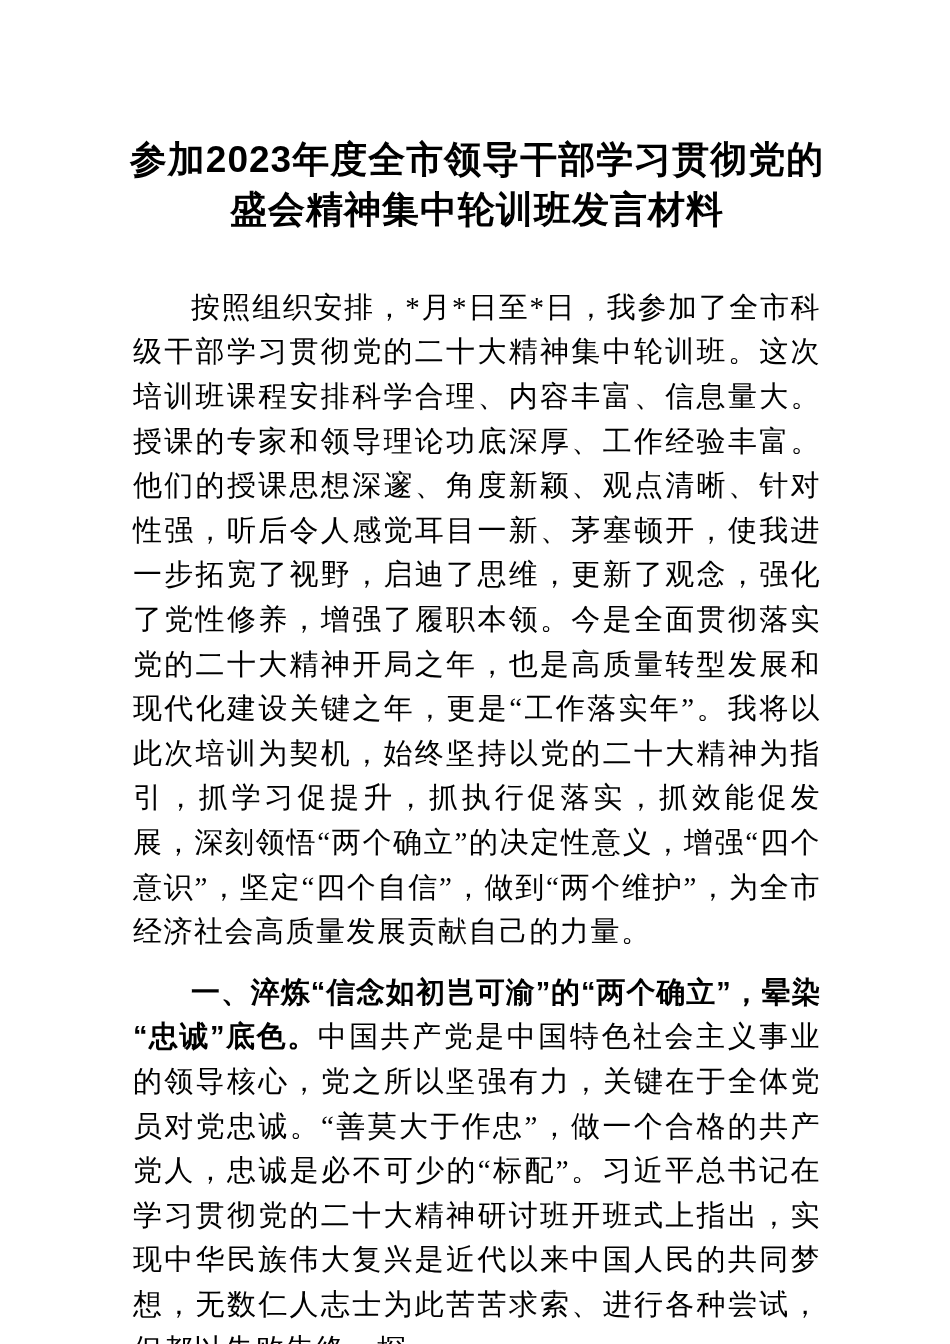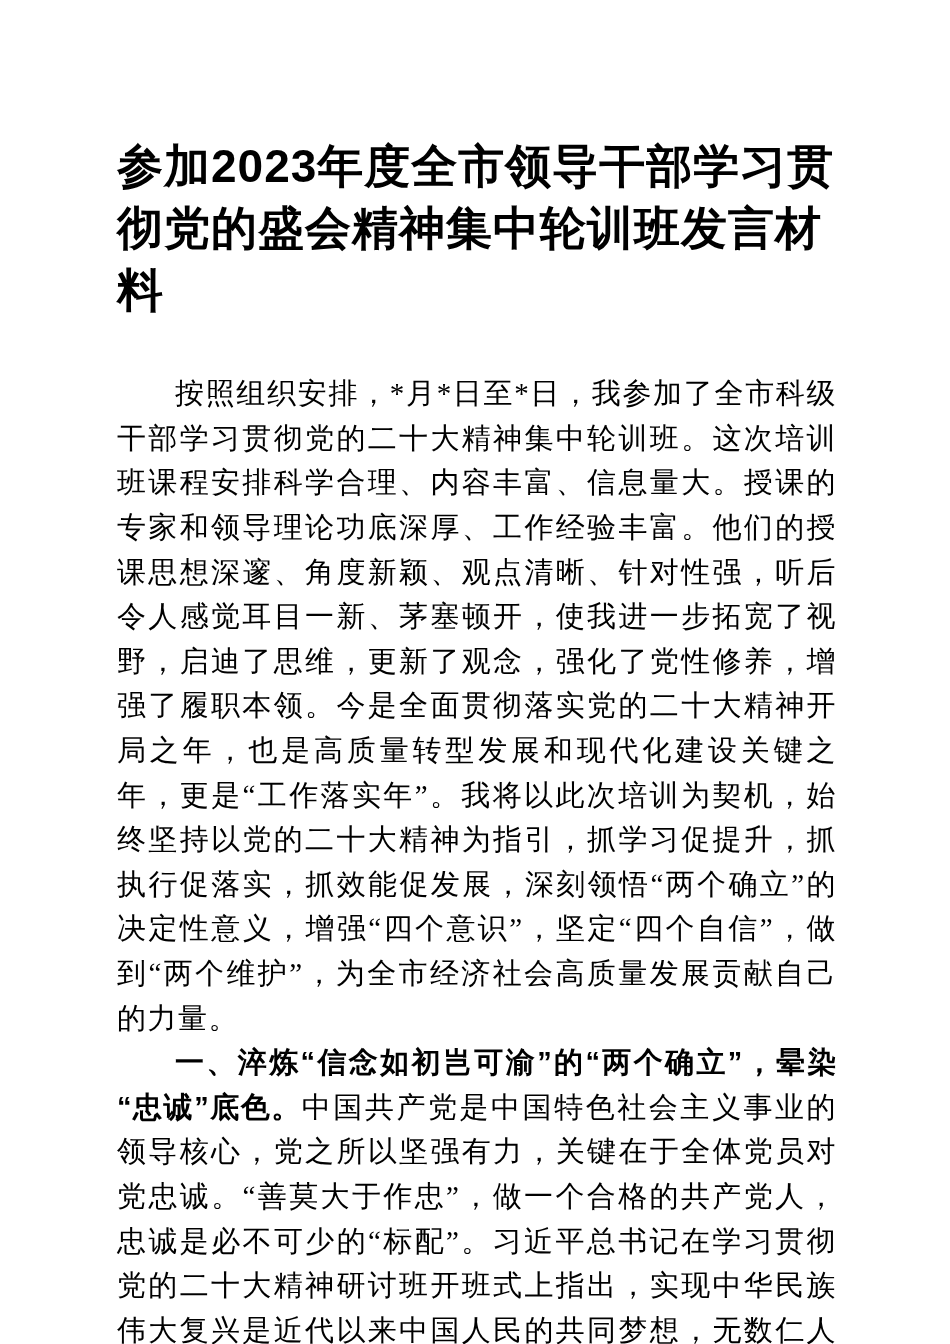--- a/index.html
+++ b/index.html
@@ -17,37 +17,37 @@
     height:1344px;
     margin:0 auto;
     background:var(--page-bg);
     color:var(--text-color);
     overflow:hidden;
     box-sizing:border-box;
     padding:135px 113px 0 117px;
   }
   .doc-title{
     margin:0 0 50px 0;
-    text-align:left;
+    text-align:center;
     font-family:"Liberation Sans","DejaVu Sans",sans-serif;
     font-weight:bold;
-    font-size:46px;
+    font-size:37px;
     line-height:1.35;
     letter-spacing:1px;
     color:var(--text-color);
   }
   .doc-body{
     font-family:"Liberation Serif","DejaVu Serif",serif;
     font-size:29px;
     line-height:44.6px;
     letter-spacing:1.5px;
     text-align:justify;
   }
   .doc-body p{
-    margin:0;
+    margin:16px;
     text-indent:2em;
     word-break:break-all;
   }
   .para-lead{
     font-family:"Liberation Sans","DejaVu Sans",sans-serif;
     font-weight:bold;
     letter-spacing:0.5px;
   }
 </style>
 </head>

